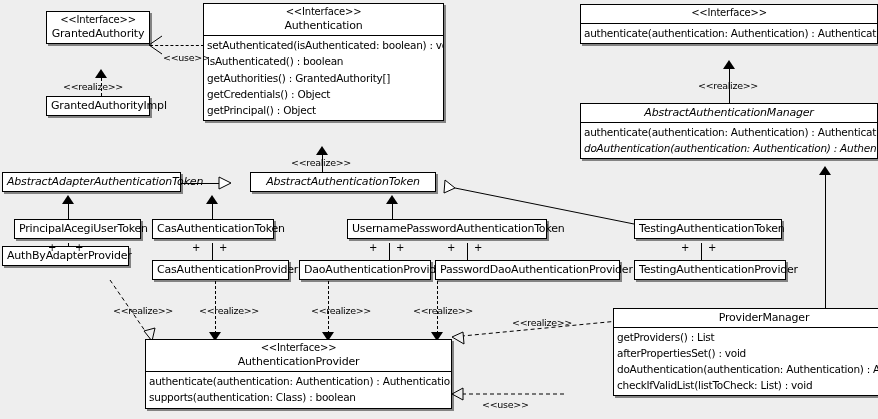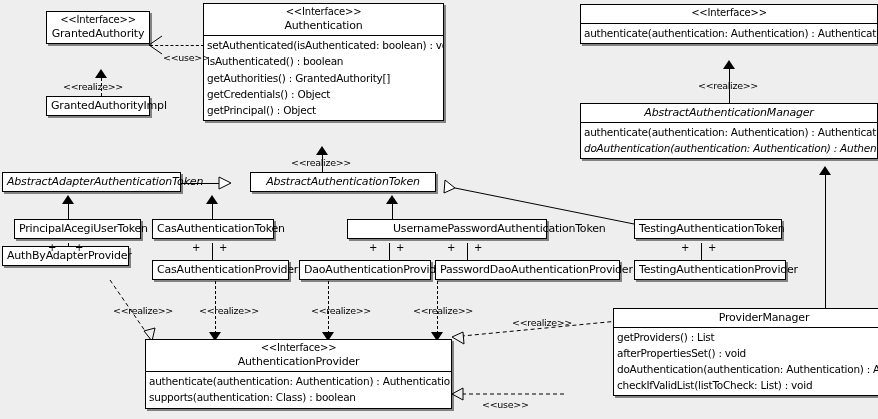--- a/index.html
+++ b/index.html
@@ -278,21 +278,21 @@
       <span class="cname">PrincipalAcegiUserToken</span>
     </div>
   </div>
 
   <div class="uml-box" style="left:152px; top:219px; width:122px;">
     <div class="uml-head compact">
       <span class="cname">CasAuthenticationToken</span>
     </div>
   </div>
 
-  <div class="uml-box" style="left:347px; top:219px; width:200px;padding-left:41px;">
+  <div class="uml-box" style="left:347px; top:219px; width:200px;">
     <div class="uml-head compact">
       <span class="cname">UsernamePasswordAuthenticationToken</span>
     </div>
   </div>
 
   <div class="uml-box" style="left:634px; top:219px; width:148px;">
     <div class="uml-head compact">
       <span class="cname">TestingAuthenticationToken</span>
     </div>
   </div>

